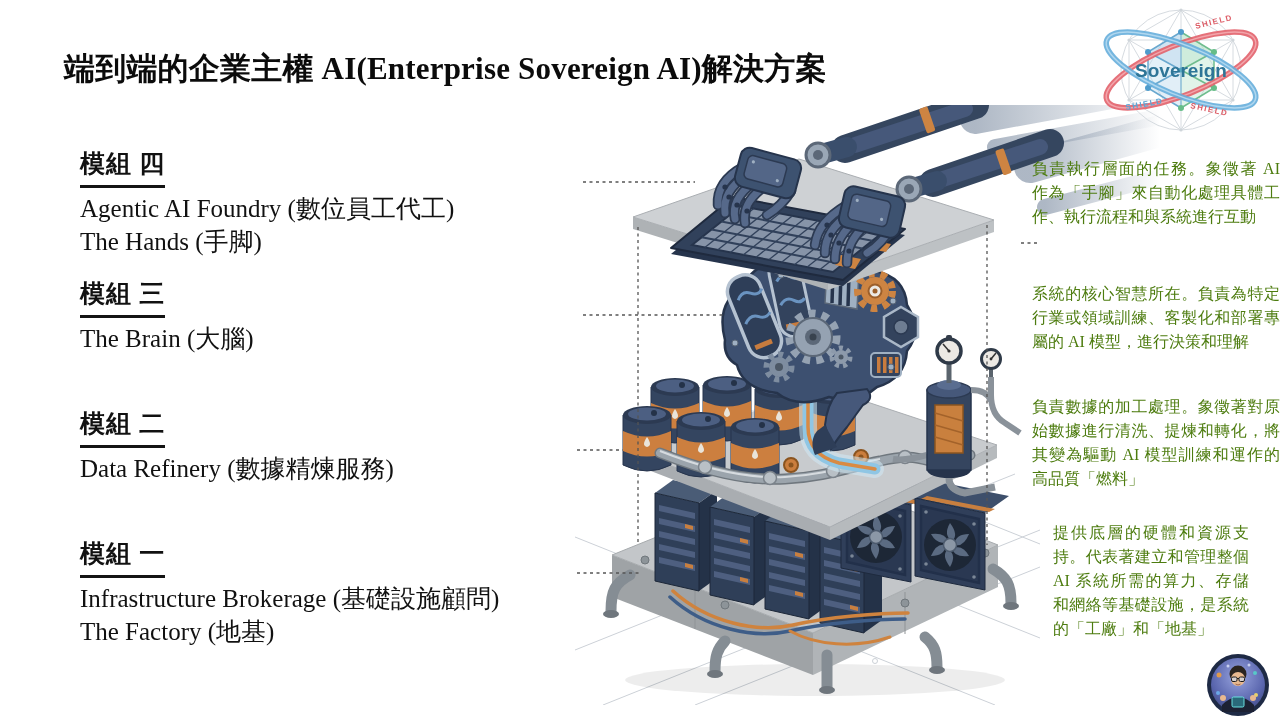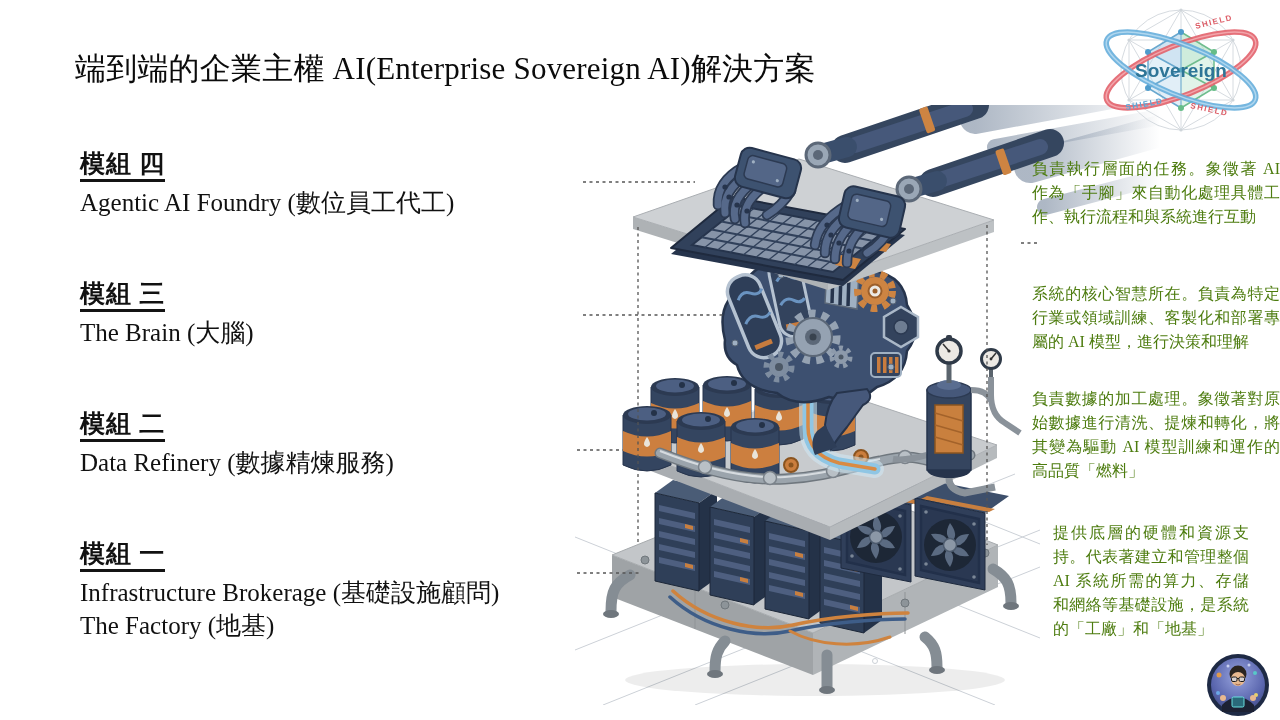--- a/index.html
+++ b/index.html
@@ -1,35 +1,35 @@
 <!DOCTYPE html>
 <html><head>
 <meta charset="utf-8">
 <style>
   html,body{margin:0;padding:0;}
   body{
     width:1280px;height:720px;position:relative;background:#ffffff;overflow:hidden;
     font-family:"Liberation Serif","DejaVu Serif",serif;color:#111;
   }
   .title{
-    position:absolute;left:75px;top:48px;font-size:31px;font-weight:normal;
+    position:absolute;left:64px;top:48px;font-size:31px;font-weight:bold;
     color:#0b0b0b;letter-spacing:.2px;white-space:nowrap;
   }
   .module{position:absolute;left:80px;}
   .module .hd{
     display:inline-block;font-size:25px;font-weight:bold;line-height:28px;
-    border-bottom:3px solid #141414;padding-bottom:1px;margin-bottom:4px;letter-spacing:1px;
+    border-bottom:3px solid #141414;padding-bottom:7px;margin-bottom:4px;letter-spacing:1px;
   }
   .module .ln{font-size:25px;line-height:33px;white-space:nowrap;}
   .m4{top:150px}.m3{top:280px}.m2{top:410px}.m1{top:540px}
   .note{
     position:absolute;left:1032px;width:248px;font-size:16px;line-height:24px;
     color:#4d7c0f;text-align:justify;
   }
-  .n1{top:157px}.n2{top:282px}.n3{top:387px}
+  .n1{top:157px}.n2{top:282px}.n3{top:395px}
   .n4{top:521px;left:1053px;width:196px;}
   .illu{position:absolute;left:575px;top:105px;width:585px;height:600px;}
   .logo{position:absolute;left:1092px;top:2px;width:178px;height:142px;}
   .avatar{position:absolute;left:1206px;top:653px;width:64px;height:64px;}
   svg{display:block}
   .logo-center{font-family:"Liberation Sans","DejaVu Sans",sans-serif;font-size:19px;font-weight:bold;fill:#2e7597;}
   .ring-txt{font-family:"Liberation Sans","DejaVu Sans",sans-serif;font-size:8px;font-weight:bold;letter-spacing:1.5px;}
 </style>
 </head>
 <body>
@@ -381,20 +381,21 @@
     <path d="M446 138 H465"></path>
   </g>
 </svg>
 </div>
 
 <div class="title">端到端的企業主權 AI(Enterprise Sovereign AI)解決方案</div>
 
 <div class="module m4">
   <div class="hd">模組 四</div>
   <div class="ln">Agentic AI Foundry (數位員工代工)</div>
+  <div class="ln">The Hands (手脚)</div>
 </div>
 <div class="module m3">
   <div class="hd">模組 三</div>
   <div class="ln">The Brain (大腦)</div>
 </div>
 <div class="module m2">
   <div class="hd">模組 二</div>
   <div class="ln">Data Refinery (數據精煉服務)</div>
 </div>
 <div class="module m1">

